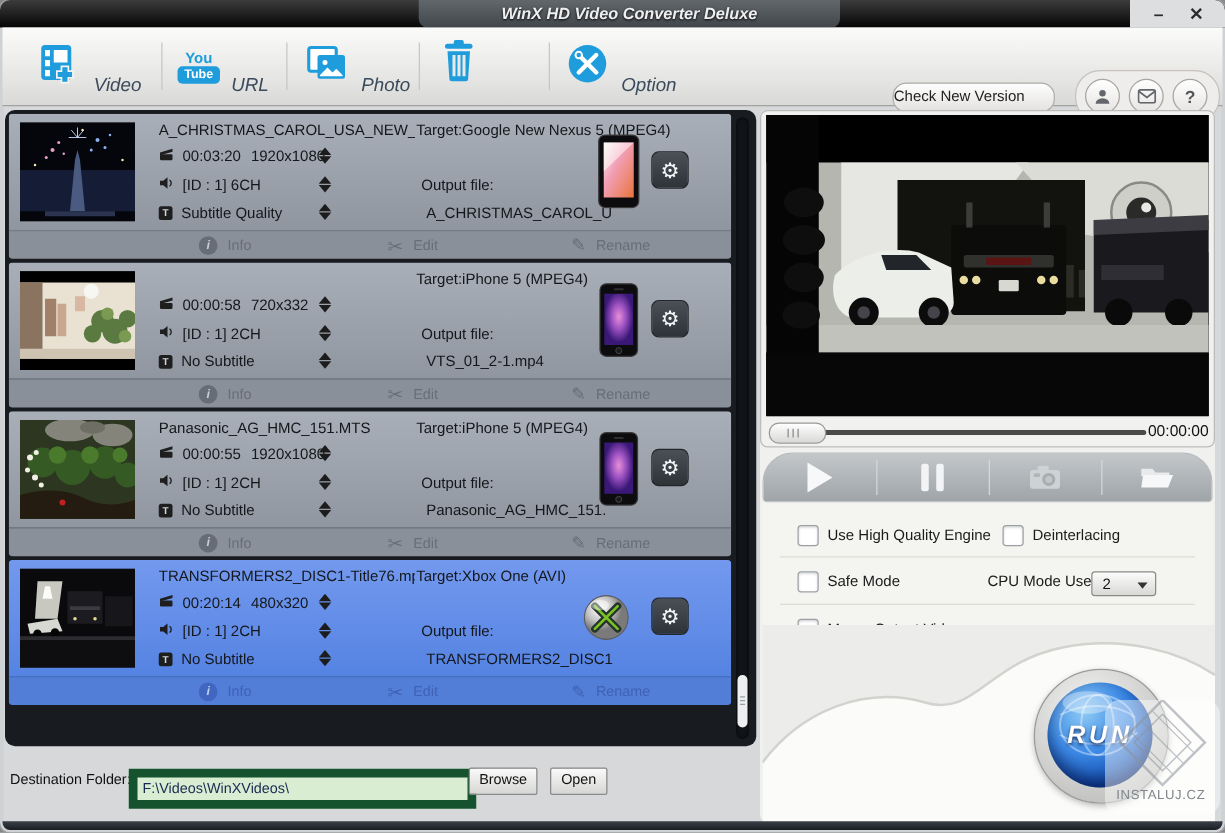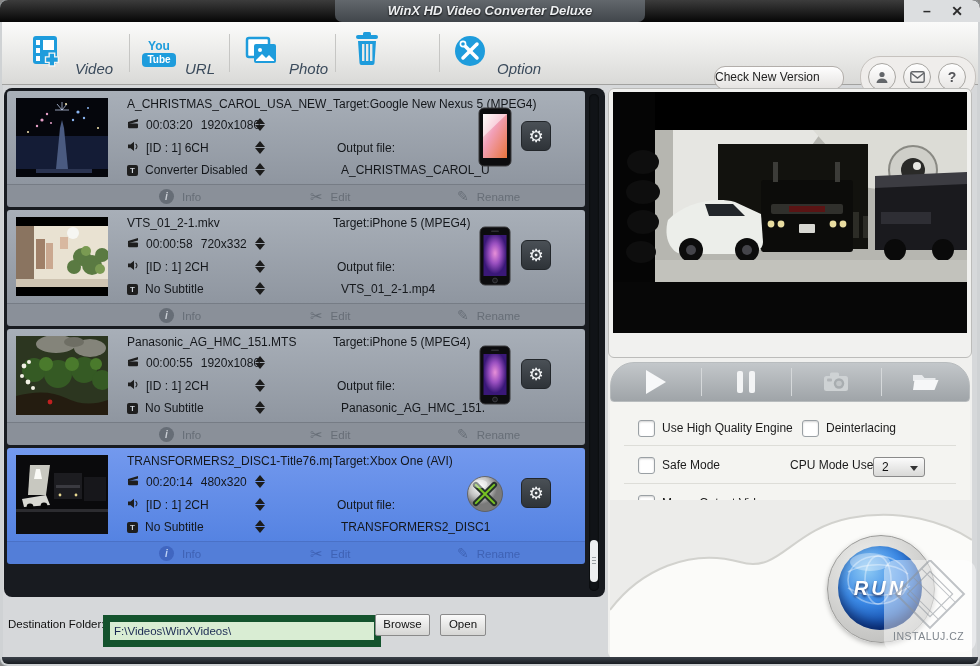--- a/index.html
+++ b/index.html
@@ -1,21 +1,21 @@
 <!DOCTYPE html>
 <html><head>
 <meta charset="utf-8">
 <style>
   html,body{margin:0;padding:0;background:#888;font-family:"Liberation Sans",sans-serif;}
   .window{position:relative;width:980px;height:666px;background:#d6d8da;border-radius:8px;overflow:hidden;
           outline:1px solid #9aa0a4;box-shadow:inset 0 0 0 3px #cfd2d4;}
   
   .titlebar{position:absolute;left:0;top:0;width:980px;height:22px;background:linear-gradient(#3c3c3c,#060606);}
   .title-corner{position:absolute;right:0;top:0;width:76px;height:22px;background:#dcdee0;border-radius:0 8px 0 0;}
-  .title-badge{position:absolute;left:335px;top:0;width:310px;height:22px;background:linear-gradient(#62676c,#41464b);
+  .title-badge{position:absolute;left:335px;top:0;width:337px;height:22px;background:linear-gradient(#62676c,#41464b);
                border-radius:0 0 7px 7px;text-align:center;line-height:21px;font-size:13px;font-style:italic;font-weight:bold;
                color:#edeff1;text-shadow:0 1px 2px #000;}
   .win-btn{position:absolute;top:1px;width:22px;height:20px;text-align:center;line-height:20px;font-size:14px;font-weight:bold;color:#2c2c2c;cursor:default;}
   
   .toolbar{position:absolute;left:2px;top:22px;width:976px;height:62px;background:linear-gradient(#fbfbfa,#e9e9e7 55%,#d9d9d7);border-bottom:1px solid #a2a2a0;}
   .tool{position:absolute;top:8px;height:46px;display:flex;align-items:center;gap:9px;}
   .tool-label{font-size:15px;font-style:italic;color:#3b4b5c;margin-top:31px;}
   .tsep{position:absolute;top:12px;width:1px;height:38px;background:#c6c6c4;}
   .pill-btn{position:absolute;left:712px;top:44px;width:128px;height:22px;border:1px solid #b2aeaa;border-radius:11px;
             background:linear-gradient(#fefefe,#e4e2e0);line-height:21px;font-size:12px;color:#222;}
@@ -253,21 +253,21 @@
                 <path d="M8.6,3 a3,3 0 0 1 0,5" fill="none" stroke="#1e1e1e" stroke-width="1.1"></path>
               </svg></span>
           <span class="rtxt">[ID : 1] 6CH</span>
         </div>
         <span class="spin" style="top:50px;">
             <i class="u"></i>
             <i class="d"></i>
           </span>
         <div class="vrow" style="top:71px;">
           <span class="ic-sub">T</span>
-          <span class="rtxt">Converter Disabled</span>
+          <span class="rtxt">Subtitle Quality</span>
         </div>
         <span class="spin" style="top:72px;">
             <i class="u"></i>
             <i class="d"></i>
           </span>
         <div class="ttext">Target:Google New Nexus 5 (MPEG4)</div>
         <div class="olabel">Output file:</div>
         <div class="oname">A_CHRISTMAS_CAROL_U</div>
         <div class="devicon">
           <svg width="36" height="60" viewBox="0 0 36 60">
@@ -320,21 +320,20 @@
                 <circle cx="86" cy="38" r="7"></circle>
               </g>
             <g fill="#7a9a52">
                 <circle cx="70" cy="34" r="5"></circle>
                 <circle cx="84" cy="52" r="5"></circle>
               </g>
             <rect x="44" y="20" width="8" height="12" fill="#d8b8a0"></rect>
             <rect y="62" width="92" height="8" fill="#cfc4b2"></rect>
           </svg>
         </div>
-        <div class="vtitle">VTS_01_2-1.mkv</div>
         <div class="vrow" style="top:26px;">
           <span><svg width="12" height="11" viewBox="0 0 12 11">
                 <path d="M1,4 L11,1 V3.4 L1,6.2 Z" fill="#1e1e1e"></path>
                 <rect x="1" y="5.4" width="10" height="4.8" rx="1" fill="#1e1e1e"></rect>
               </svg></span>
           <span class="rtxt"><span>00:00:58</span><span class="res">720x332</span></span>
         </div>
         <span class="spin" style="top:27px;">
             <i class="u"></i>
             <i class="d"></i>
@@ -639,20 +638,25 @@
           <ellipse cx="30" cy="130" rx="16" ry="12"></ellipse>
           <ellipse cx="28" cy="160" rx="15" ry="11"></ellipse>
         </g>
       <rect y="190" width="354" height="51" fill="#070707"></rect>
       <g fill="#2c2c26">
           <rect x="240" y="120" width="6" height="26"></rect>
           <rect x="250" y="124" width="5" height="22"></rect>
         </g>
     </svg>
   </div>
+  <div class="seek-row">
+    <div class="seek-track"></div>
+    <div class="seek-thumb"></div>
+    <div class="seek-time">00:00:00</div>
+  </div>
 
   <div class="ctrl-bar">
     <div class="ctrl-cell" style="left:0;">
         <div class="play-tri"></div>
       </div>
     <div class="ctrl-div" style="left:90px;"></div>
     <div class="ctrl-cell" style="left:90px;">
         <div class="pause-bars">
           <i></i>
           <i></i>

